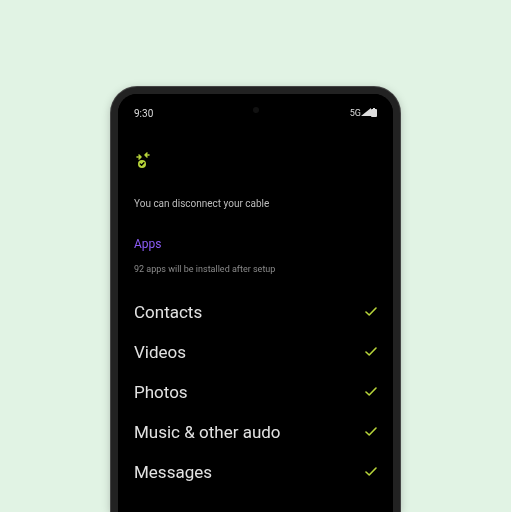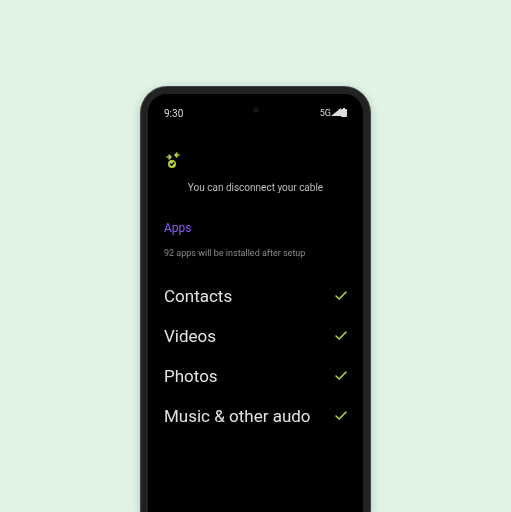--- a/index.html
+++ b/index.html
@@ -7,21 +7,21 @@
     body {
       background: #e1f3e4;
       border-radius: 20px;
       font-family: -apple-system, "Segoe UI", Roboto, Arial, sans-serif;
       display: flex;
       justify-content: center;
       align-items: flex-end;
       overflow: hidden;
     }
     .phone {
-      width: 229px;
+      width: 289px;
       height: 425px;
       background: #000;
       border: 7px solid #222;
       border-bottom: none;
       border-radius: 26px 26px 0 0;
       box-shadow: 0 0 0 1px #444, 0 2px 10px rgba(0,0,0,.25);
       position: relative;
       overflow: hidden;
     }
     .screen {
@@ -50,24 +50,23 @@
       background: #111;
     }
     .header-icon { margin-top: 28px; }
     .title {
       margin-top: 14px;
       font-size: 19px;
       font-weight: 400;
       color: #f0f0f0;
     }
     .subtitle {
-      margin-top: 8px;
+      margin-top: 24px;
       font-size: 10px;
       color: #bcbcbc;
-      text-align: center;
     }
     .section {
       margin-top: 28px;
     }
     .section-title {
       font-size: 12px;
       color: #8b5cf6;
     }
     .section-sub {
       margin-top: 13px;
@@ -156,16 +155,24 @@
           </span>
       </div>
       <div class="row">
         <span>Music &amp; other audo</span>
         <span class="check">
             <svg width="12" height="10" viewBox="0 0 12 10">
               <path d="M1 5 L4.2 8 L11 1" stroke="#b7d43a" stroke-width="1.6" fill="none" stroke-linecap="round" stroke-linejoin="round"></path>
             </svg>
           </span>
       </div>
+      <div class="row">
+        <span>Messages</span>
+        <span class="check">
+            <svg width="12" height="10" viewBox="0 0 12 10">
+              <path d="M1 5 L4.2 8 L11 1" stroke="#b7d43a" stroke-width="1.6" fill="none" stroke-linecap="round" stroke-linejoin="round"></path>
+            </svg>
+          </span>
+      </div>
     </div>
 
   </div>
 </div>
 
 </body></html>

